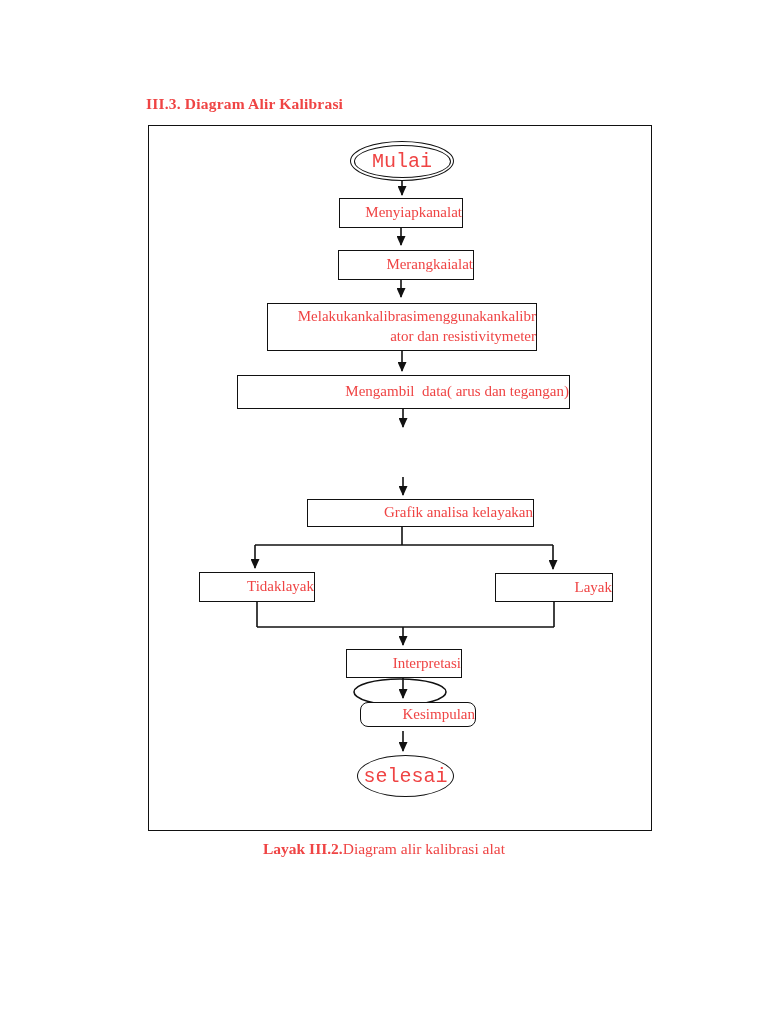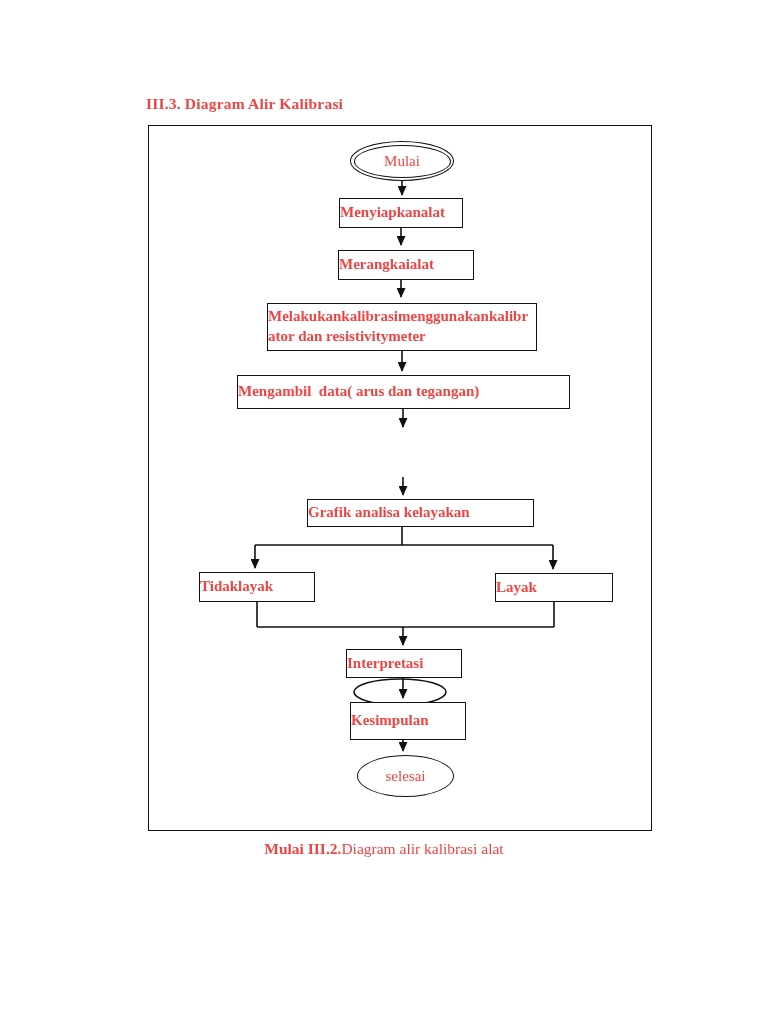--- a/index.html
+++ b/index.html
@@ -12,28 +12,28 @@
     font-size:15.5px; font-weight:bold; letter-spacing:0.2px;
   }
   .frame {
     position:absolute; left:148px; top:125px; width:504px; height:706px;
     border:1.6px solid #111111; box-sizing:border-box;
   }
   .connectors { position:absolute; left:0; top:0; width:768px; height:1024px; z-index:1; }
   .node {
     position:absolute; z-index:2; box-sizing:border-box;
     background:#ffffff; border:1.5px solid #111111;
-    display:flex; flex-direction:column; align-items:flex-start; justify-content:center;
-    text-align:center; font-size:15px; line-height:1.32; white-space:pre-wrap;font-weight:bold;
+    display:flex; flex-direction:column; align-items:flex-end; justify-content:center;
+    text-align:center; font-size:15px; line-height:1.32; white-space:pre-wrap;
   }
   .terminator {
     position:absolute; z-index:2; box-sizing:border-box;
     background:#ffffff; border:1.6px solid #111111; border-radius:50%;
     display:flex; align-items:center; justify-content:center;
-    font-size:15px; white-space:pre;
+    font-size:20px; white-space:pre;font-family:Liberation Mono, monospace;
   }
   .ring {
     position:absolute; inset:2.5px; border:1.4px solid #111111; border-radius:50%;
     pointer-events:none;
   }
   .ring-label { position:relative; z-index:3; }
   .caption {
     position:absolute; left:0; top:840px; width:768px;
     text-align:center; font-size:15.5px;
   }
@@ -111,25 +111,25 @@
   </div>
 
   <div class="node" style="left:346px; top:649px; width:116px; height:29px;">
     <span>Interpretasi</span>
   </div>
 
   <div class="node" style="left:495px; top:573px; width:118px; height:29px;">
     <span>Layak</span>
   </div>
 
-  <div class="node" style="left:350px; top:702px; width:116px; height:38px;">
+  <div class="node" style="left:360px; top:702px; width:116px; height:25px;border-radius:8px;">
     <span>Kesimpulan</span>
   </div>
 
   <div class="terminator" style="left:357px; top:755px; width:97px; height:42px;">
     <span>selesai</span>
   </div>
 
   <div class="caption">
-    <b>Mulai III.2.</b><span>Diagram alir kalibrasi alat</span>
+    <b>Layak III.2.</b><span>Diagram alir kalibrasi alat</span>
   </div>
 
 </div>
 
 </body></html>

